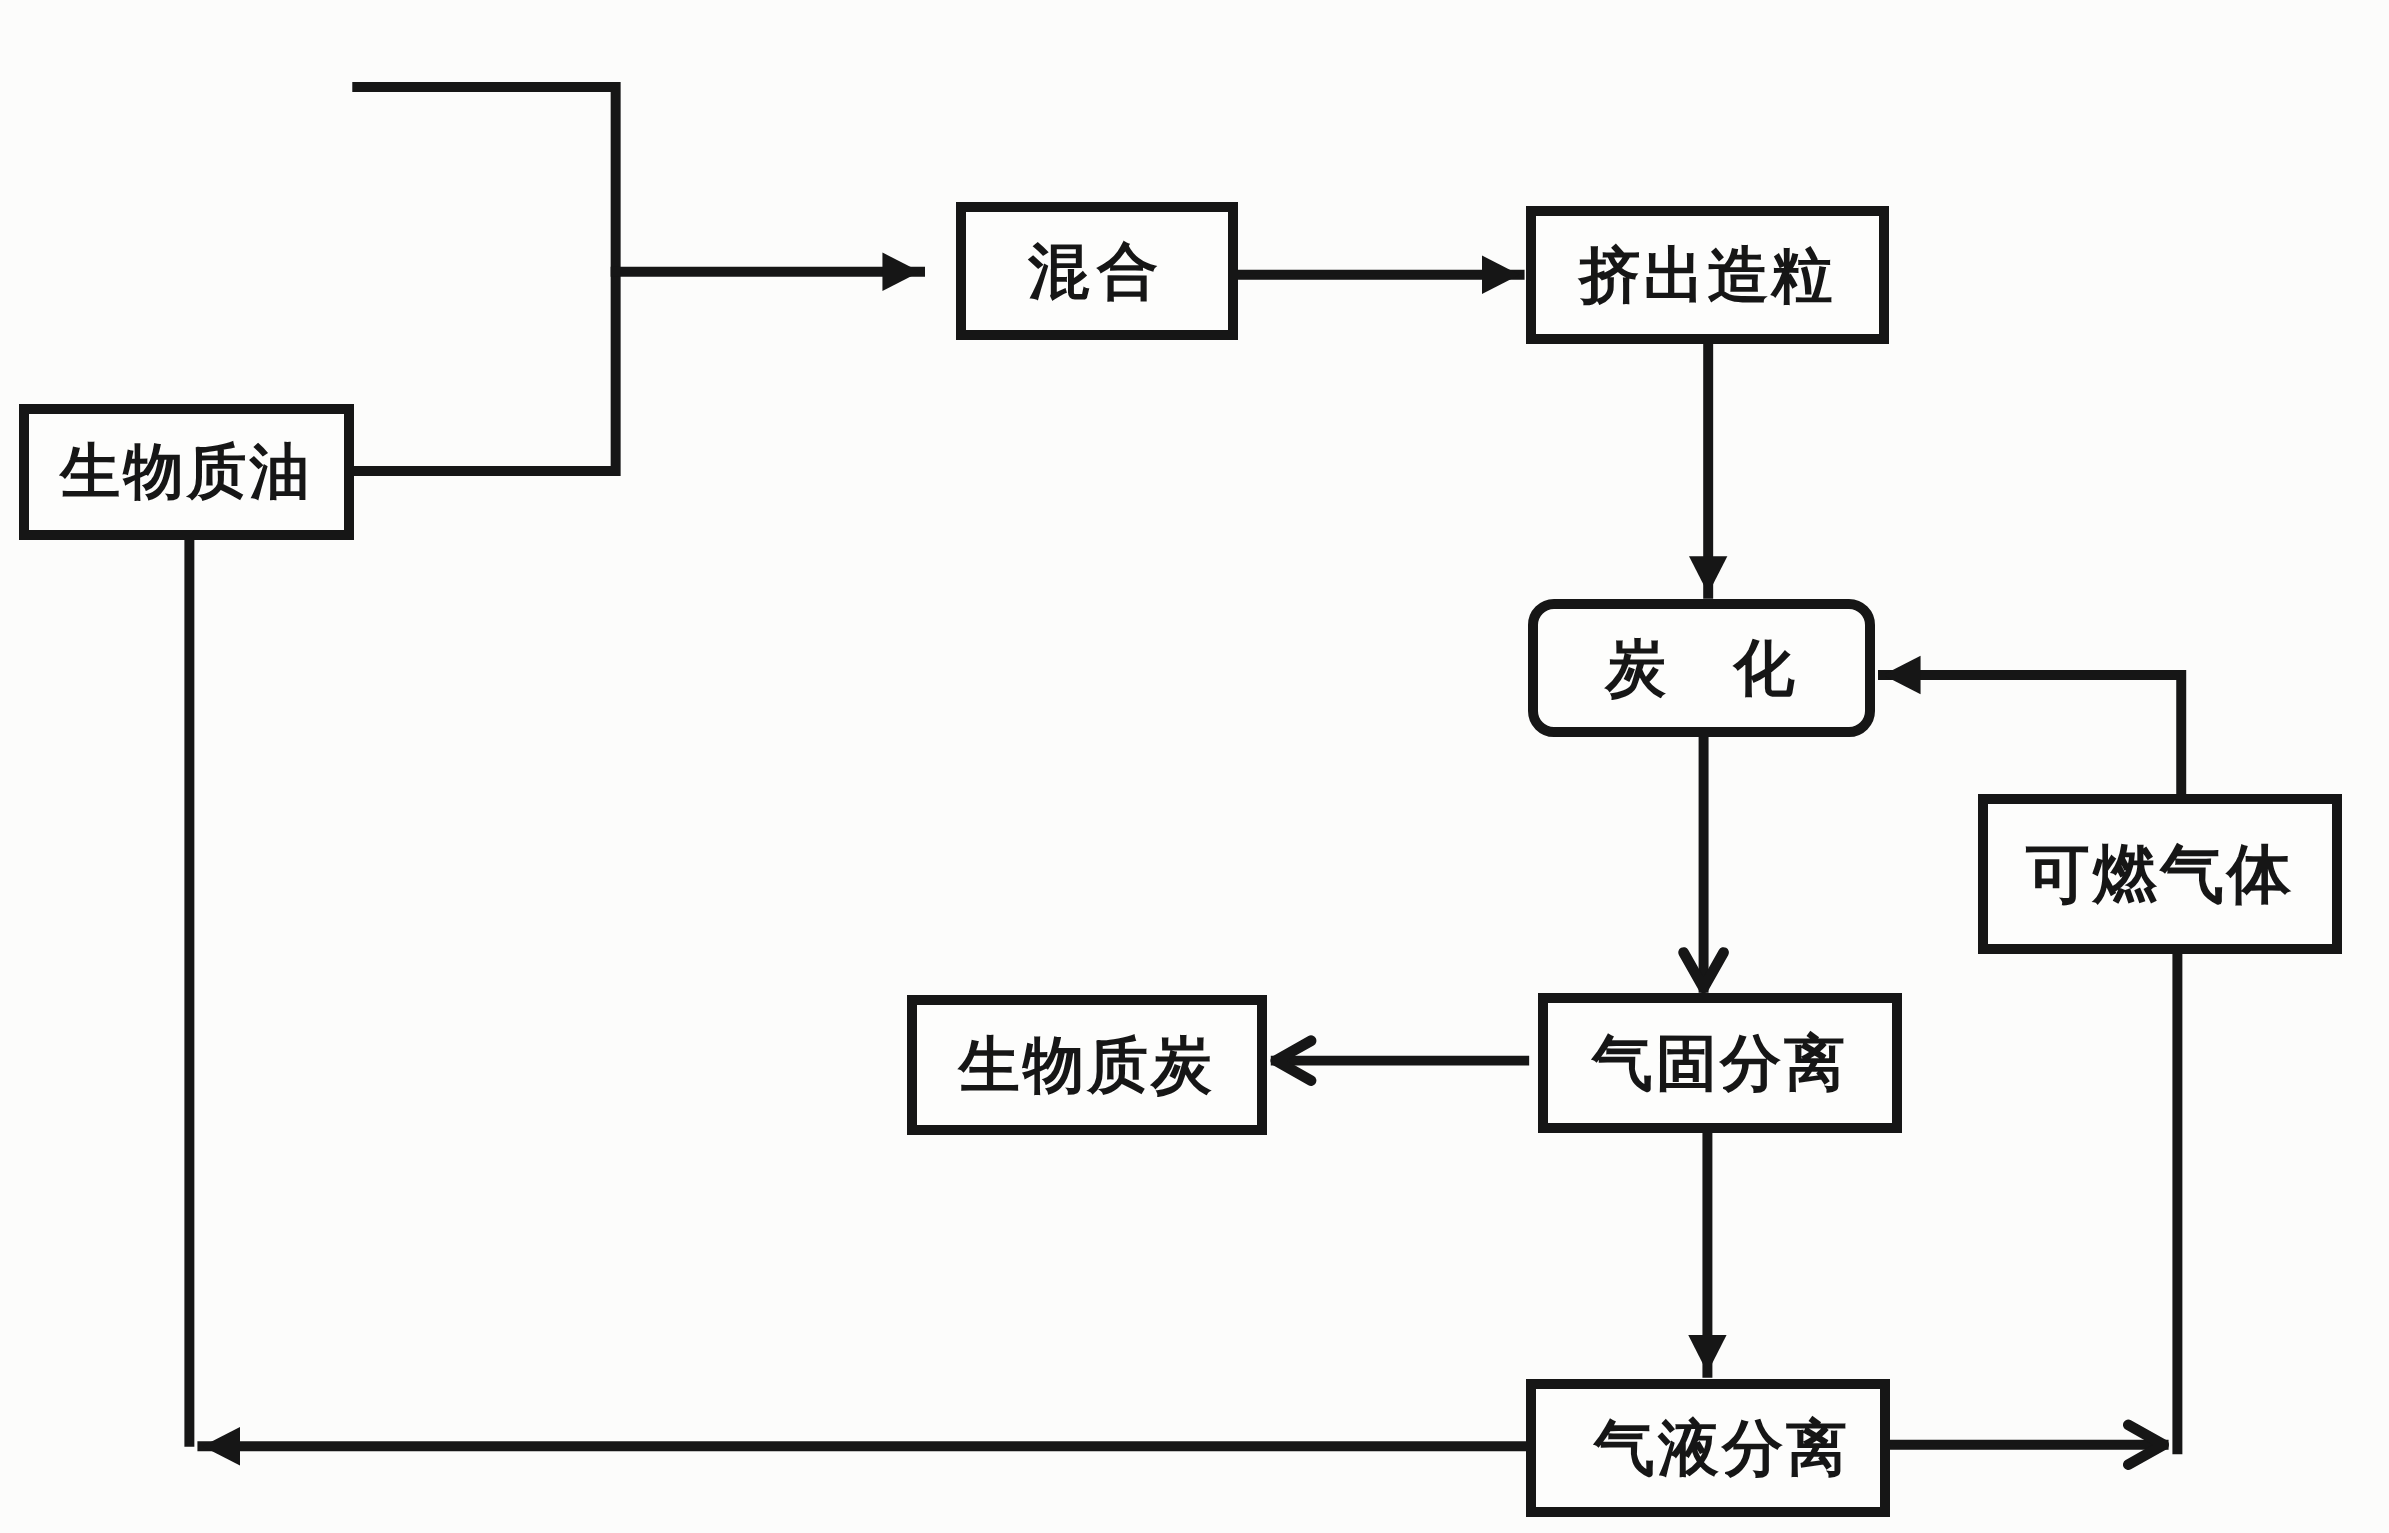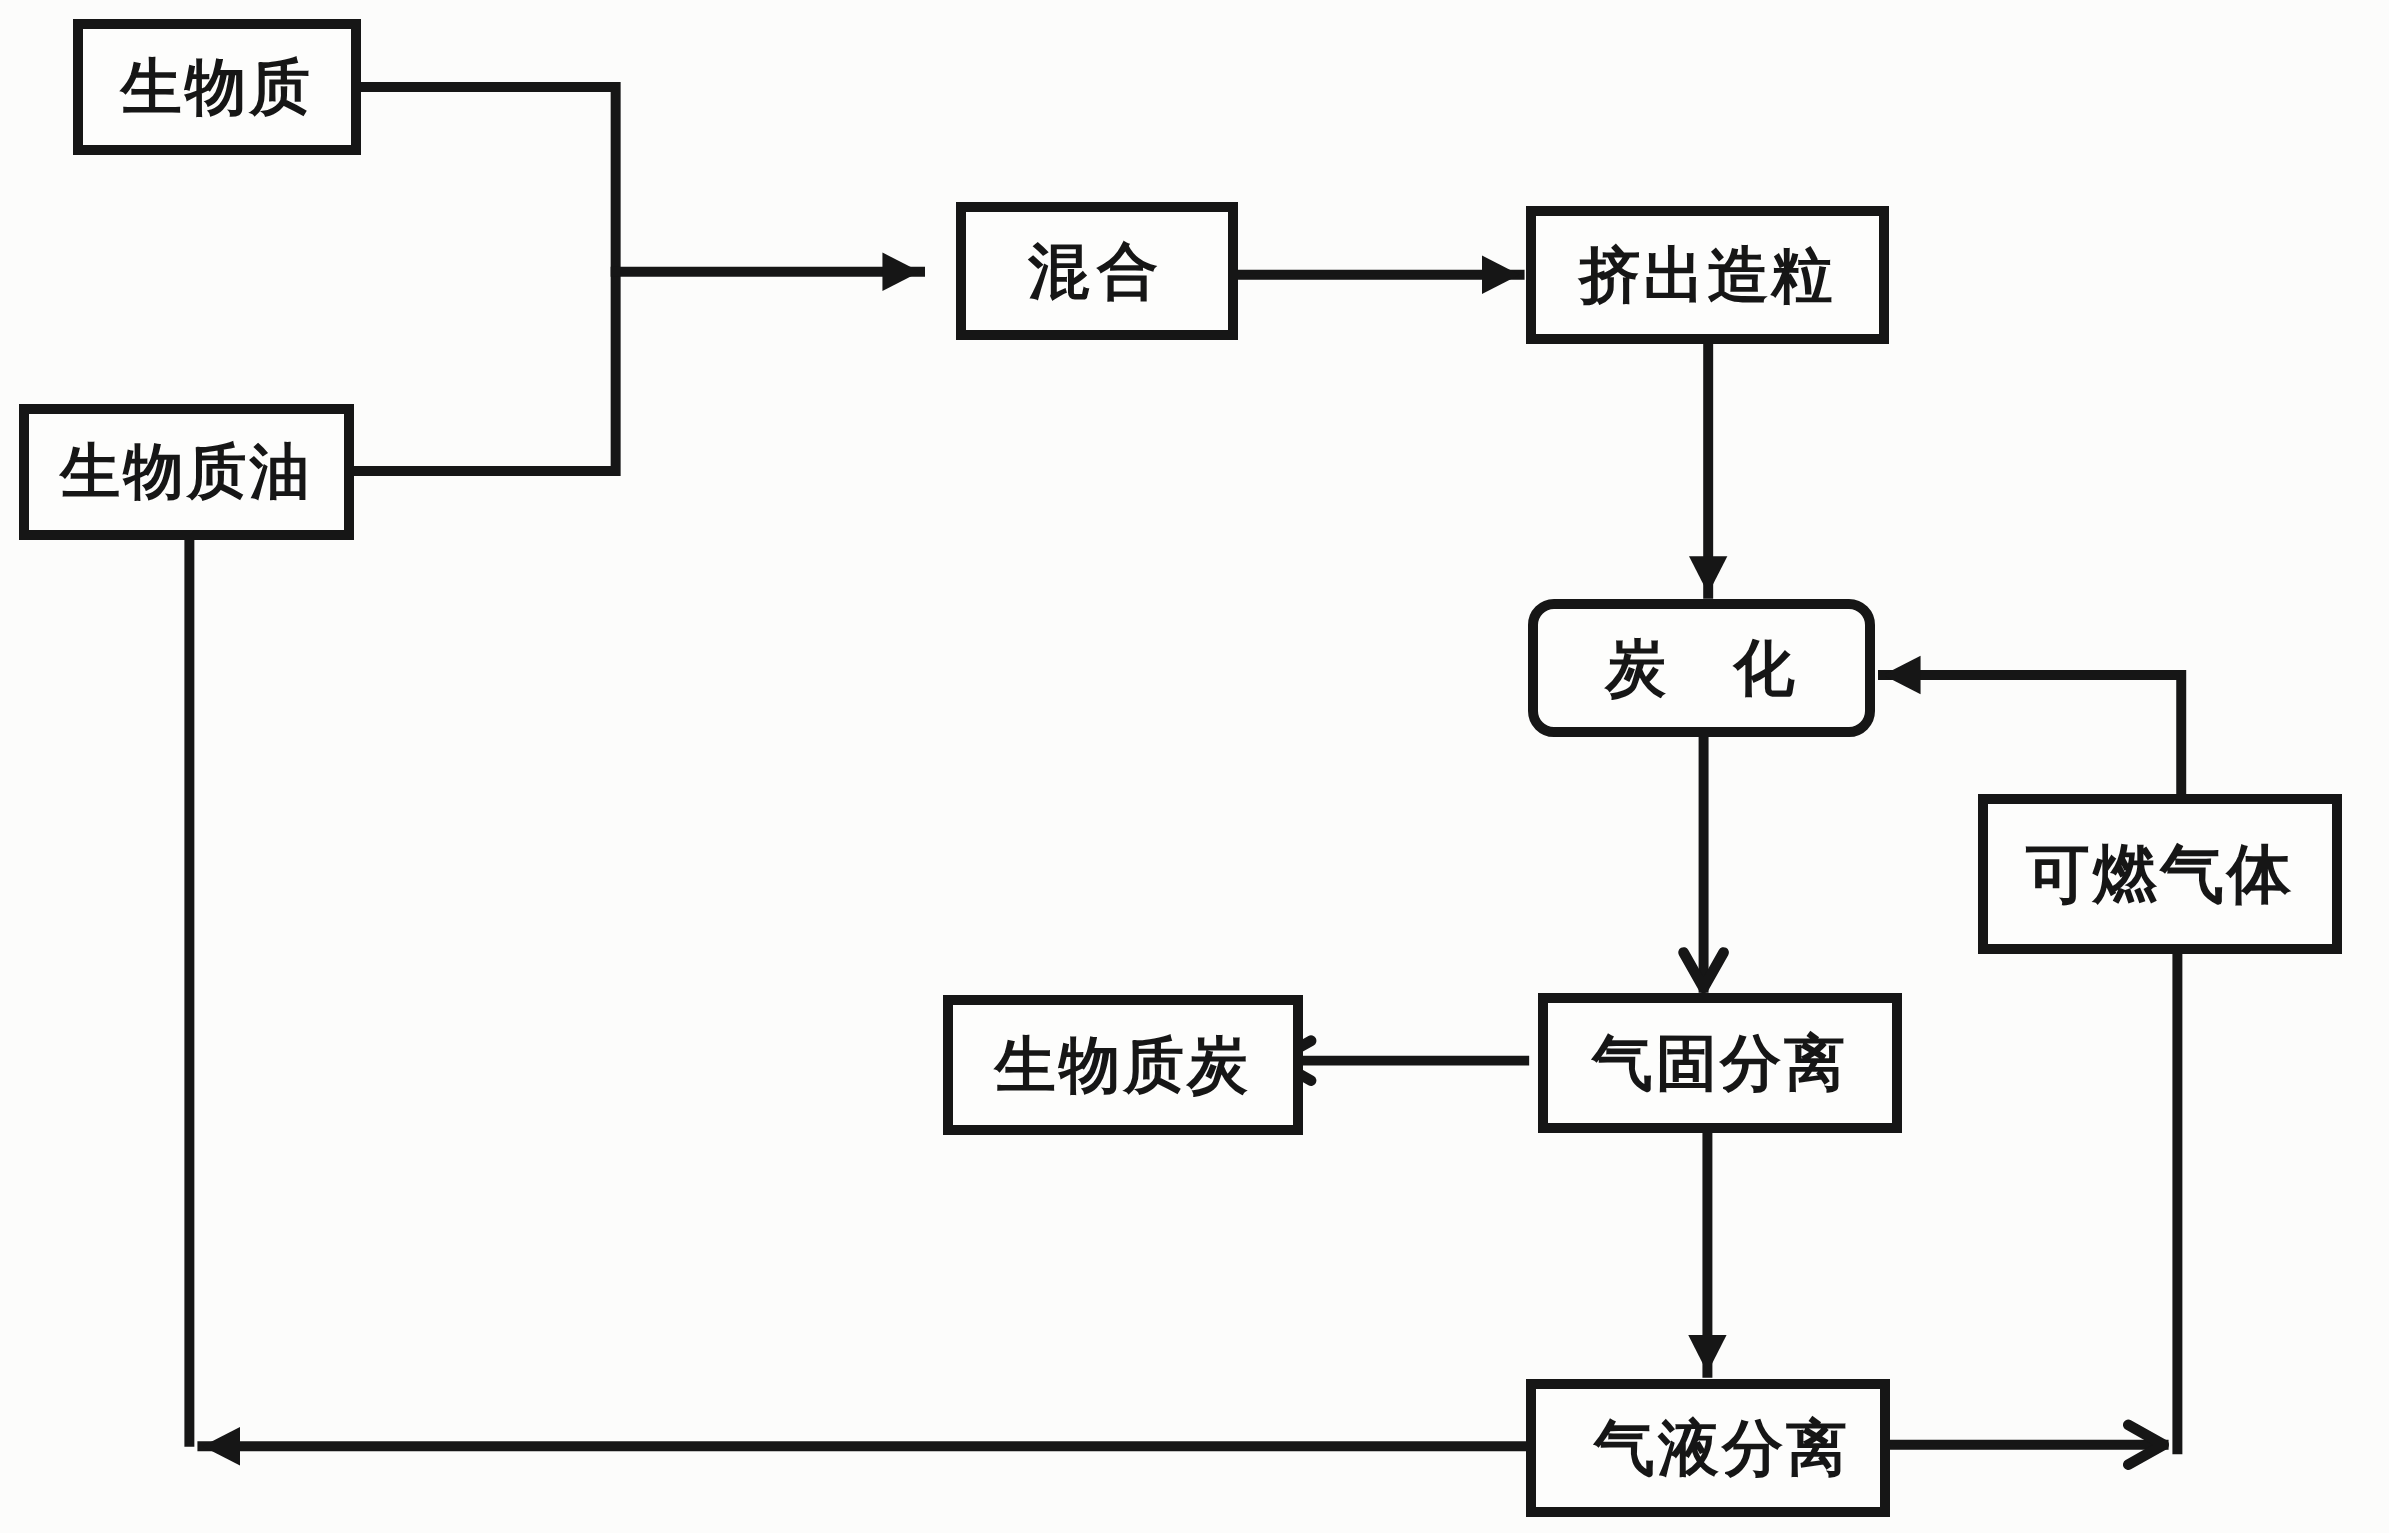--- a/index.html
+++ b/index.html
@@ -24,21 +24,21 @@
     white-space:pre;
     line-height:1;
   }
   
   .n-biomass            {left:73px;  top:19px;   width:288px; height:136px;}
   .n-biomass-oil        {left:19px;  top:404px;  width:335px; height:136px; font-size:60px;}
   .n-mixing             {left:956px;top:202px;  width:282px; height:138px; letter-spacing:7.7px;}
   .n-extrusion          {left:1526px;top:206px;  width:363px; height:138px;}
   .n-carbonization      {left:1528px;top:599px;  width:347px; height:138px;border-radius:26px;}
   .n-combustible-gas    {left:1978px;top:794px; width:364px; height:160px; font-size:64px;}
-  .n-biochar            {left:907px;top:995px; width:360px; height:140px;margin-left:36px;}
+  .n-biochar            {left:907px;top:995px; width:360px; height:140px;}
   .n-gas-solid          {left:1526px;top:993px; width:364px; height:140px;margin-left:12px;}
   .n-gas-liquid         {left:1526px;top:1379px; width:364px; height:138px;padding-left:28px;}
 </style>
 </head>
 <body>
 
 <div id="canvas">
 
   <svg id="wires" viewBox="0 0 3116 2000" xmlns="http://www.w3.org/2000/svg">
     <defs>
@@ -69,23 +69,20 @@
       <line x1="247" y1="700" x2="247" y2="1880"></line>
       <line x1="1988" y1="1886" x2="264" y2="1886" marker-end="url(#mk-solid)"></line>
 
       <line x1="2840" y1="1890" x2="2840" y2="1212"></line>
       <line x1="2465" y1="1884" x2="2822" y2="1884" marker-end="url(#mk-chevron)"></line>
 
       <polyline points="2845,1033 2845,880 2456,880" marker-end="url(#mk-solid)"></polyline>
     </g>
   </svg>
 
-  <div class="node n-biomass">
-    <span>生物质</span>
-  </div>
 
   <div class="node n-biomass-oil">
     <span>生物质油</span>
   </div>
 
   <div class="node n-mixing">
     <span>混合</span>
   </div>
 
   <div class="node n-extrusion">

